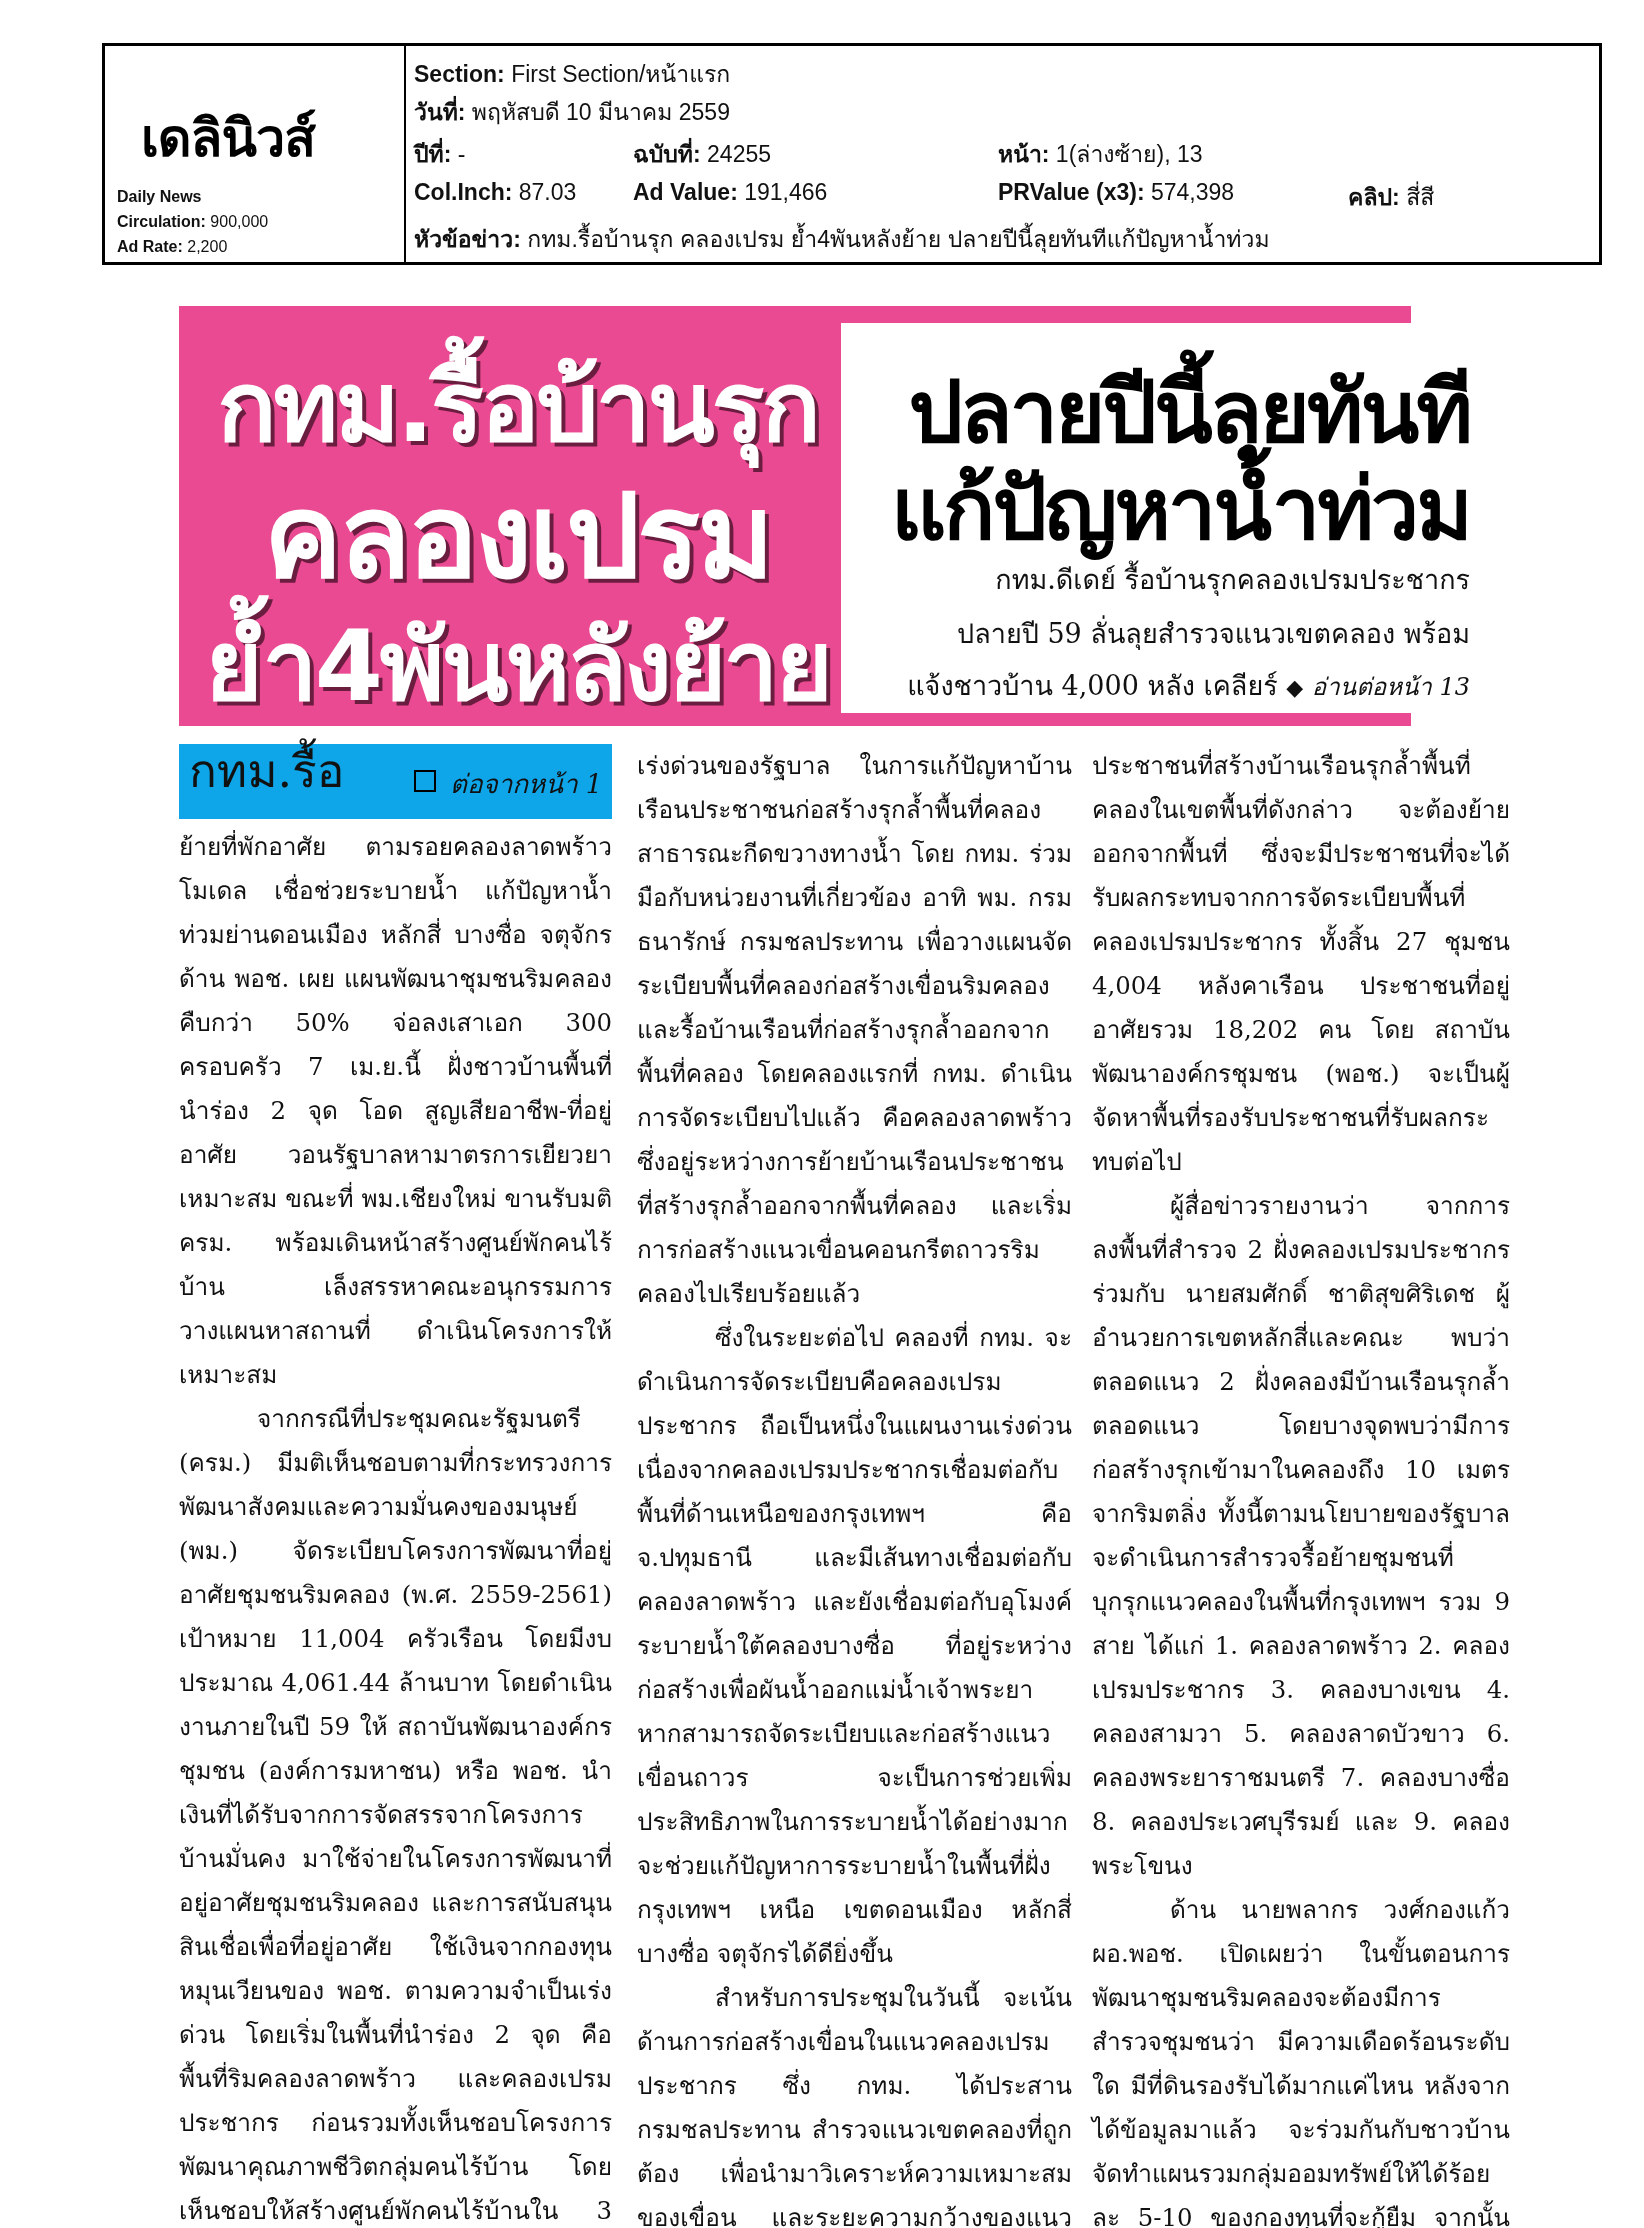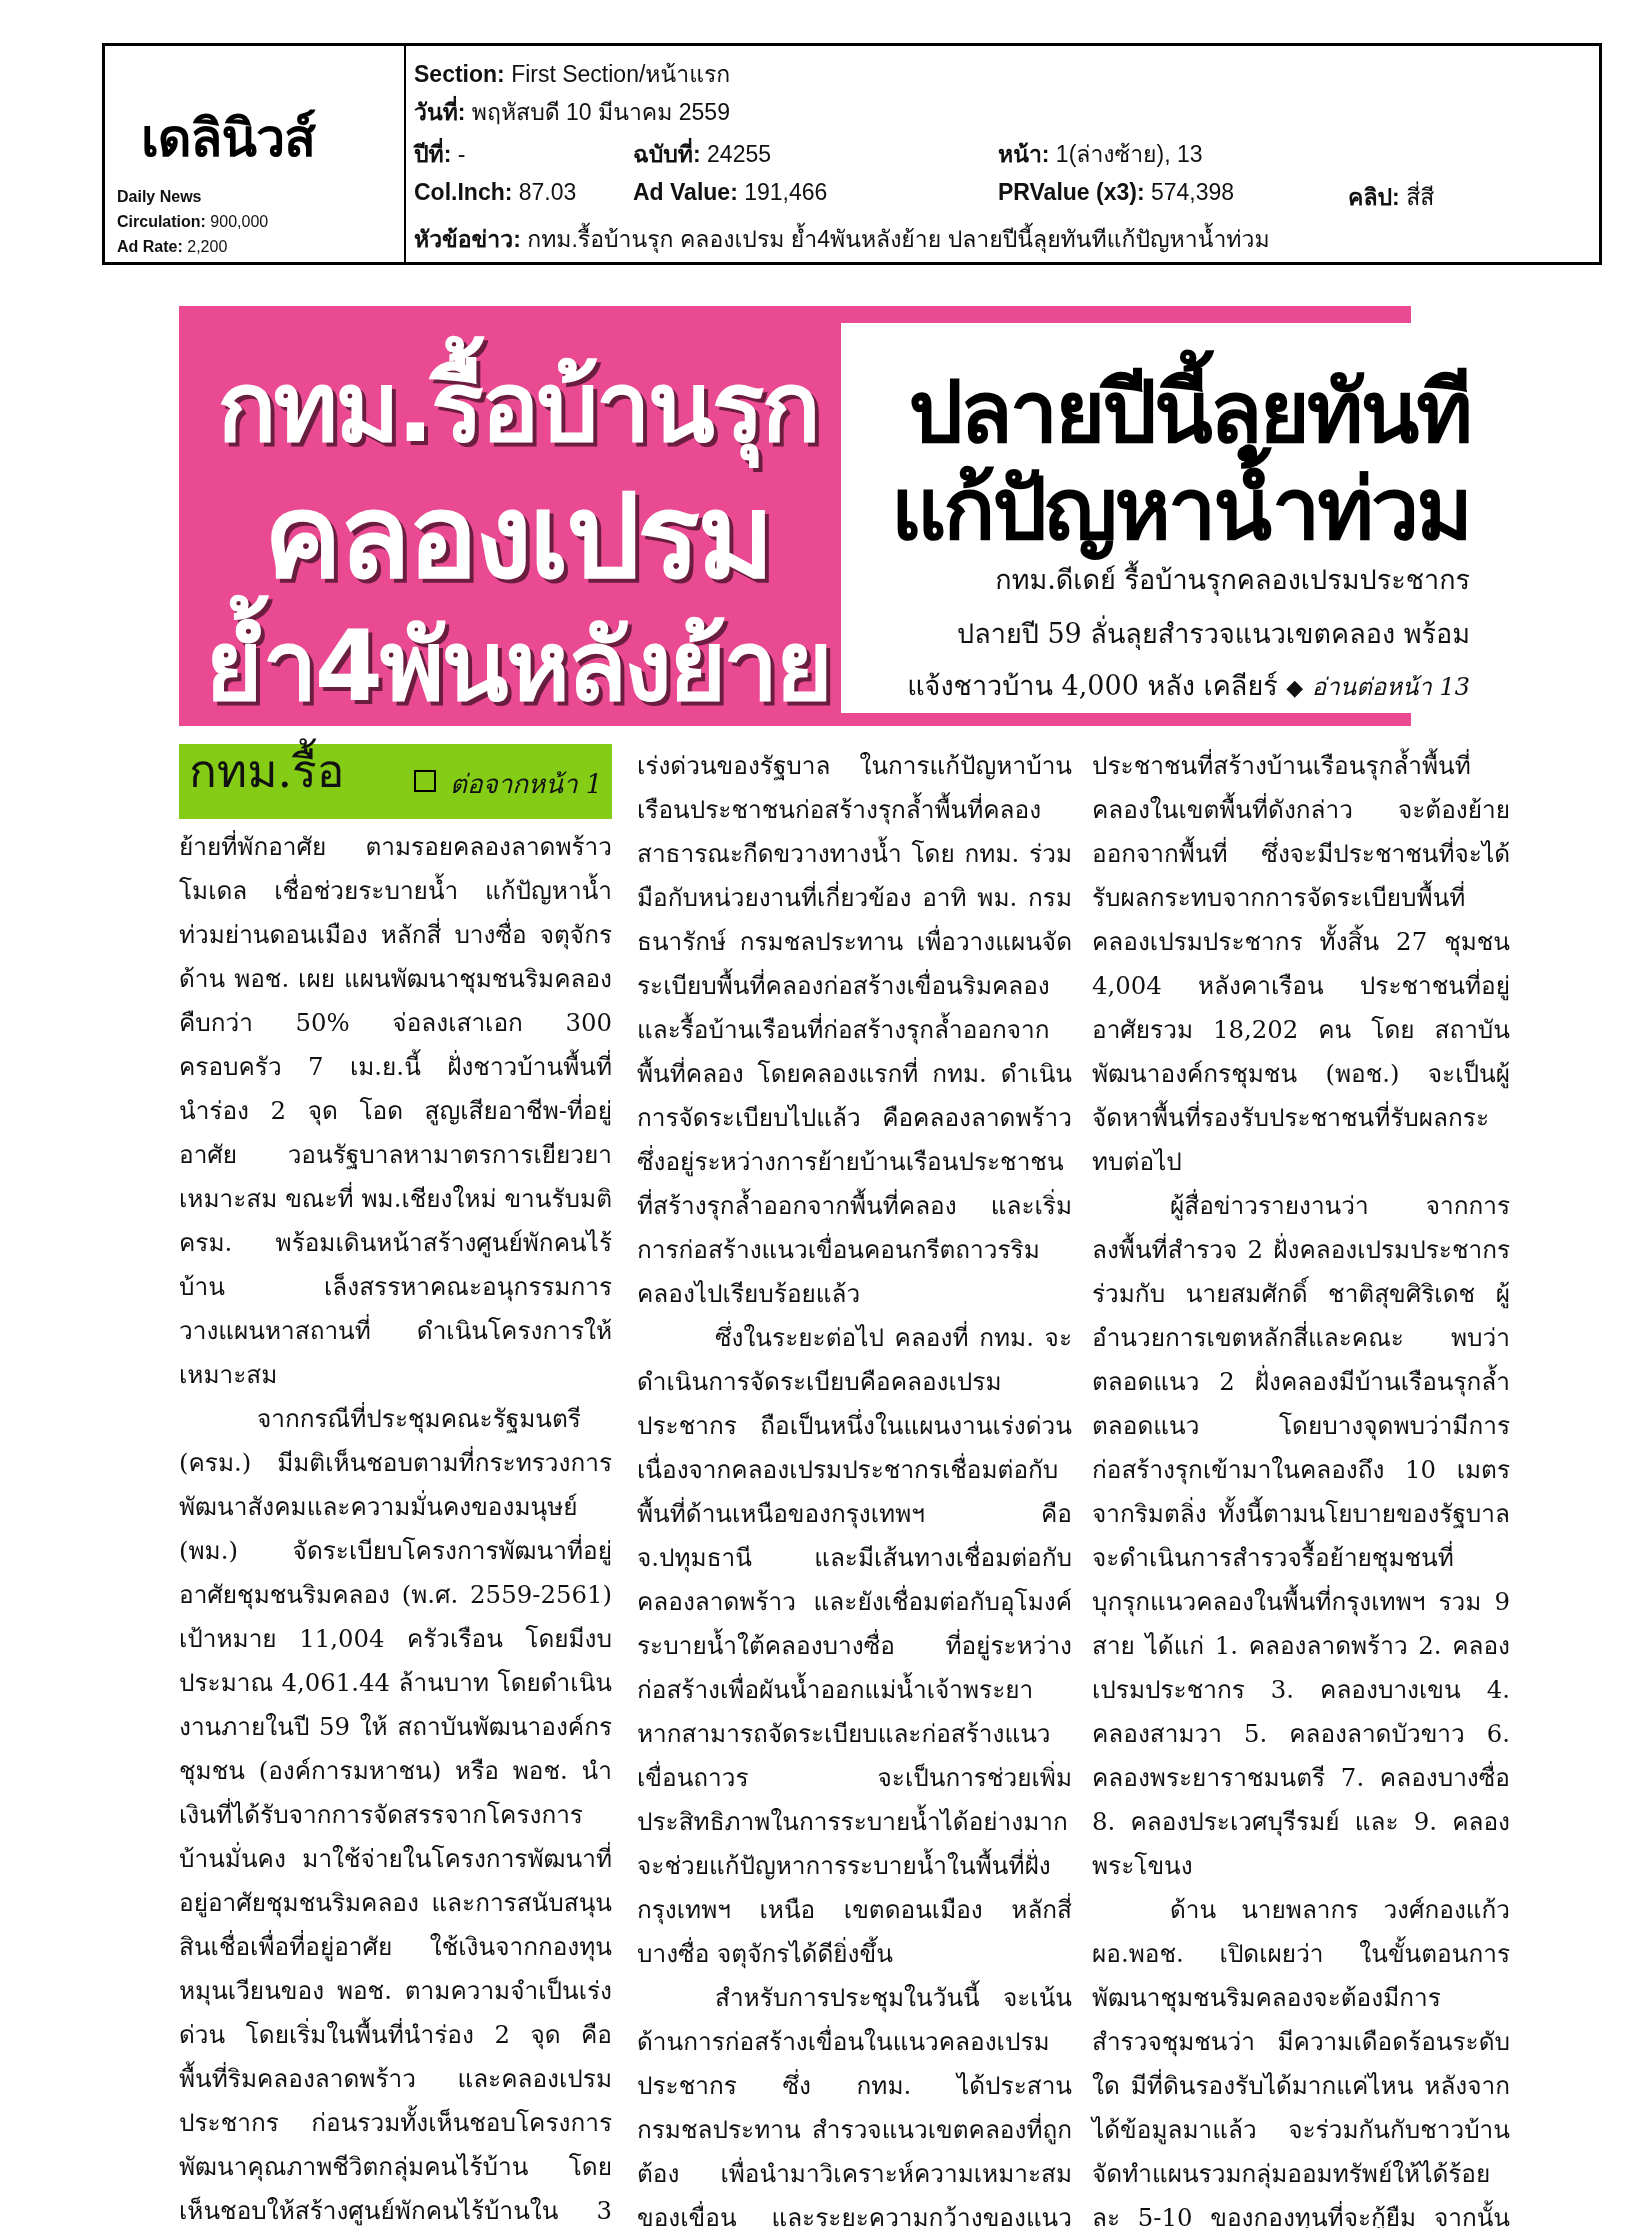--- a/index.html
+++ b/index.html
@@ -43,21 +43,21 @@
   .deck .cont { font-style:italic; font-size:24px; }
   .diamond { font-size:22px; }
 
   
   .col { position:absolute; top:744px; font-size:24.4px; line-height:44px; text-align:justify; }
   .col1 { left:179px; width:433px; }
   .col2 { left:637px; width:435px; }
   .col3 { left:1092px; width:418px; }
   .col p { margin:0; }
   .col p.ind { text-indent:78px; }
-  .jumphead { background:#84cc16; height:75px; margin-bottom:6px; position:relative; }
+  .jumphead { background:#0ea5e9; height:75px; margin-bottom:6px; position:relative; }
   .jh-title { position:absolute; left:10px; top:5px; font-size:46px; font-family:"DejaVu Serif", serif; }
   .jh-box { position:absolute; left:235px; top:26px; width:18px; height:18px; border:2px solid #000; }
   .jh-cont { position:absolute; left:271px; top:18px; font-style:italic; font-size:26px; }
 </style>
 </head>
 <body>
 
 <div class="hdr">
   <div class="hdr-left">
     <div class="logo">เดลินิวส์</div>

